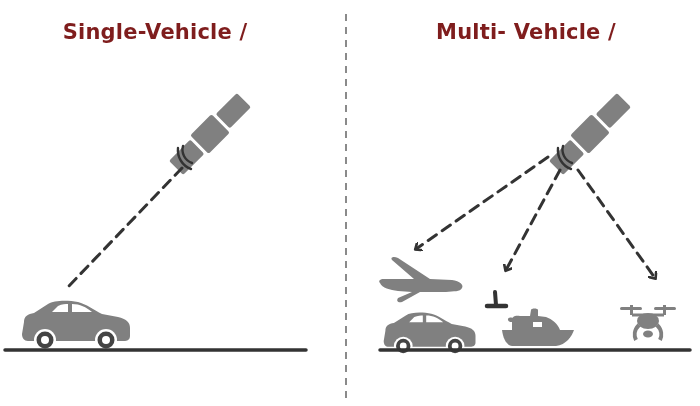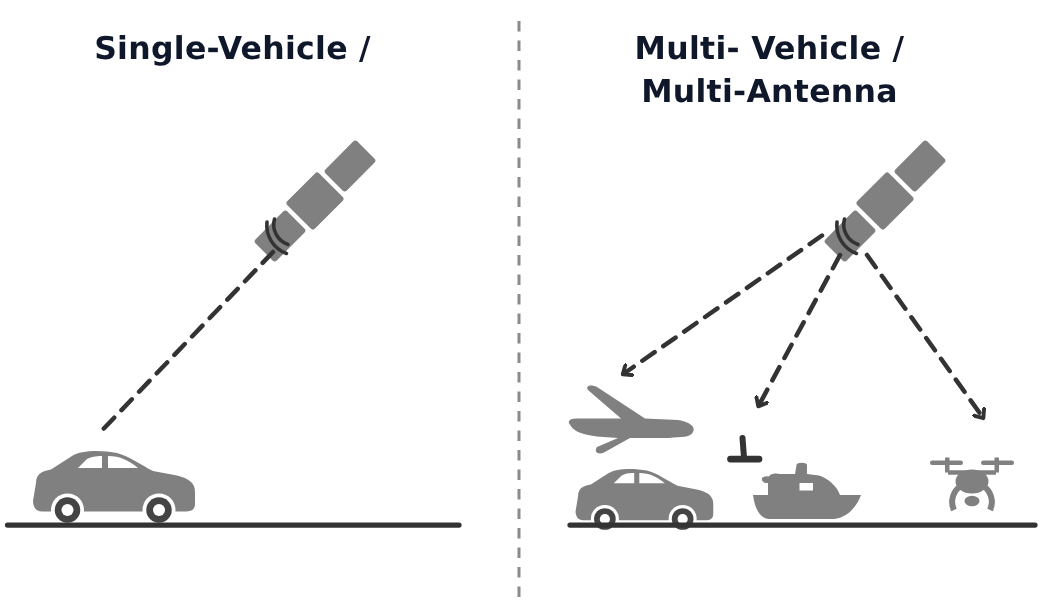--- a/index.html
+++ b/index.html
@@ -1,31 +1,30 @@
 <!DOCTYPE html>
 <html><head>
 <meta charset="utf-8">
 <style>
   html, body { margin:0; padding:0; background:#ffffff; }
   body { width:700px; height:406px; position:relative; overflow:hidden; font-family:"DejaVu Sans", sans-serif; }
-  .title { position:absolute; text-align:center; color:#0f172a; font-weight:bold; font-size:21px; line-height:29px; letter-spacing:0.2px; }
+  .title { position:absolute; text-align:center; color:#7f1d1d; font-weight:bold; font-size:21px; line-height:29px; letter-spacing:0.2px; }
   .title span { display:block; }
   #title-left { left:30px; width:250px; top:18px; }
-  #title-right { left:388px; width:250px; top:18px; }
+  #title-right { left:401px; width:250px; top:18px; }
   svg.stage { position:absolute; left:0; top:0; }
 </style>
 </head>
 <body>
 
 <div class="title" id="title-left">
   <span>Single-Vehicle /</span>
 </div>
 <div class="title" id="title-right">
   <span>Multi- Vehicle /</span>
-  <span>Multi-Antenna</span>
 </div>
 
 <svg class="stage" width="700" height="406" viewBox="0 0 700 406">
   <defs>
     <marker id="arrowhead" markerWidth="10" markerHeight="10" refX="5" refY="5" orient="auto" markerUnits="userSpaceOnUse">
       <path d="M0,0 L6,5 L0,10" fill="none" stroke="#333" stroke-width="2.6" stroke-linecap="round" stroke-linejoin="round"></path>
     </marker>
     <g id="satellite">
 
       <g transform="rotate(45)">

